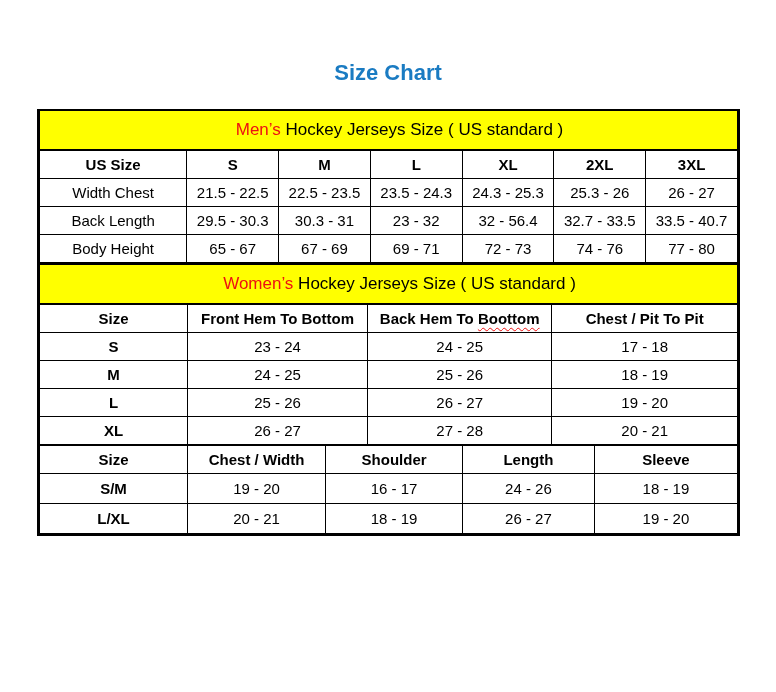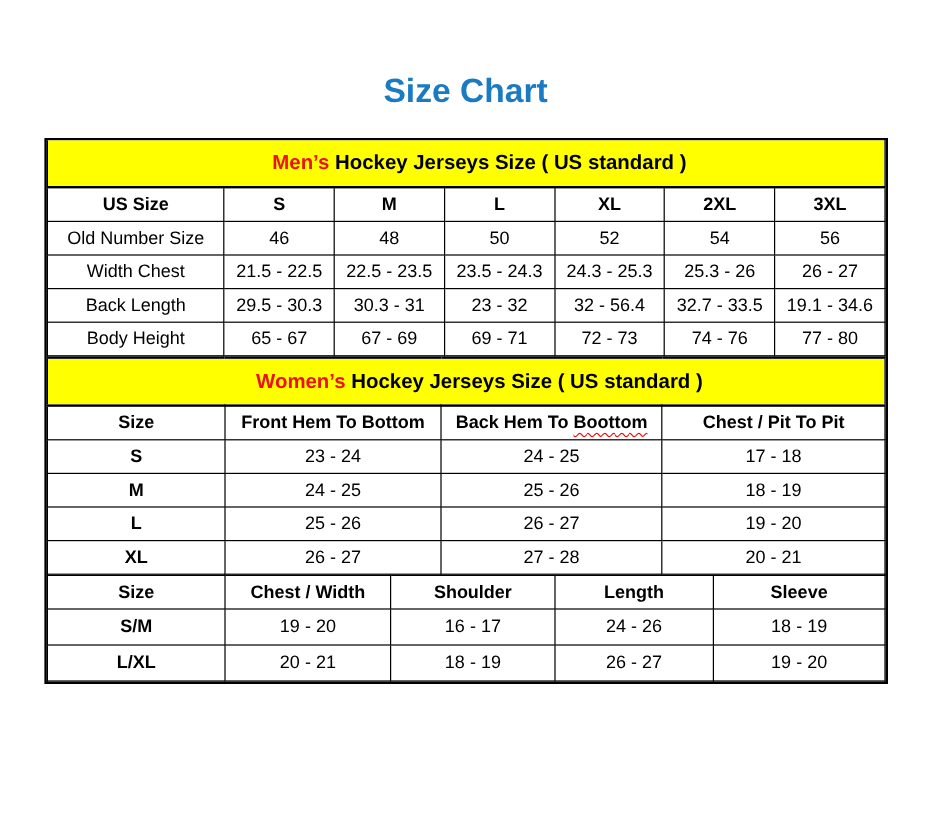--- a/index.html
+++ b/index.html
@@ -10,21 +10,21 @@
   body {
     width: 776px;
     height: 692px;
     font-family: "Liberation Sans", sans-serif;
     color: #000;
     overflow: hidden;
   }
   .title {
     margin: 60px 0 0 0;
     text-align: center;
-    font-size: 28px;
+    font-size: 22px;
     font-weight: bold;
     letter-spacing: 0px;
     color: var(--accent_blue, #1a7bc2);
   }
   .chart-wrap {
     width: 699px;
     margin: 23px 0 0 37px;
     border: 2px solid var(--border, #000);
   }
   table.section {
@@ -44,21 +44,21 @@
   }
   th { font-weight: bold; }
   td.lbl { font-weight: normal; }
   td.size-lbl { font-weight: bold; }
   td.banner {
     background: var(--banner_bg, #ffff00);
     border-top: 2px solid var(--border, #000);
     border-bottom: 2px solid var(--border, #000);
     height: 38px;
     font-size: 17px;
-    font-weight: bold;
+    font-weight: normal;
     padding-left: 24px;
   }
   table.section:first-child td.banner { border-top: none; }
   .red { color: var(--accent_red, #ee1111); }
   .misspelled {
     text-decoration: underline;
     text-decoration-style: wavy;
     text-decoration-color: var(--accent_red, #e00000);
     text-decoration-thickness: 1px;
     text-underline-offset: 3px;
@@ -91,45 +91,36 @@
       <tr>
         <th>US Size</th>
         <th>S</th>
         <th>M</th>
         <th>L</th>
         <th>XL</th>
         <th>2XL</th>
         <th>3XL</th>
       </tr>
       <tr>
-        <td class="lbl">Old Number Size</td>
-        <td>46</td>
-        <td>48</td>
-        <td>50</td>
-        <td>52</td>
-        <td>54</td>
-        <td>56</td>
-      </tr>
-      <tr>
         <td class="lbl">Width Chest</td>
         <td>21.5 - 22.5</td>
         <td>22.5 - 23.5</td>
         <td>23.5 - 24.3</td>
         <td>24.3 - 25.3</td>
         <td>25.3 - 26</td>
         <td>26 - 27</td>
       </tr>
       <tr>
         <td class="lbl">Back Length</td>
         <td>29.5 - 30.3</td>
         <td>30.3 - 31</td>
         <td>23 - 32</td>
         <td>32 - 56.4</td>
         <td>32.7 - 33.5</td>
-        <td>19.1 - 34.6</td>
+        <td>33.5 - 40.7</td>
       </tr>
       <tr>
         <td class="lbl">Body Height</td>
         <td>65 - 67</td>
         <td>67 - 69</td>
         <td>69 - 71</td>
         <td>72 - 73</td>
         <td>74 - 76</td>
         <td>77 - 80</td>
       </tr>

